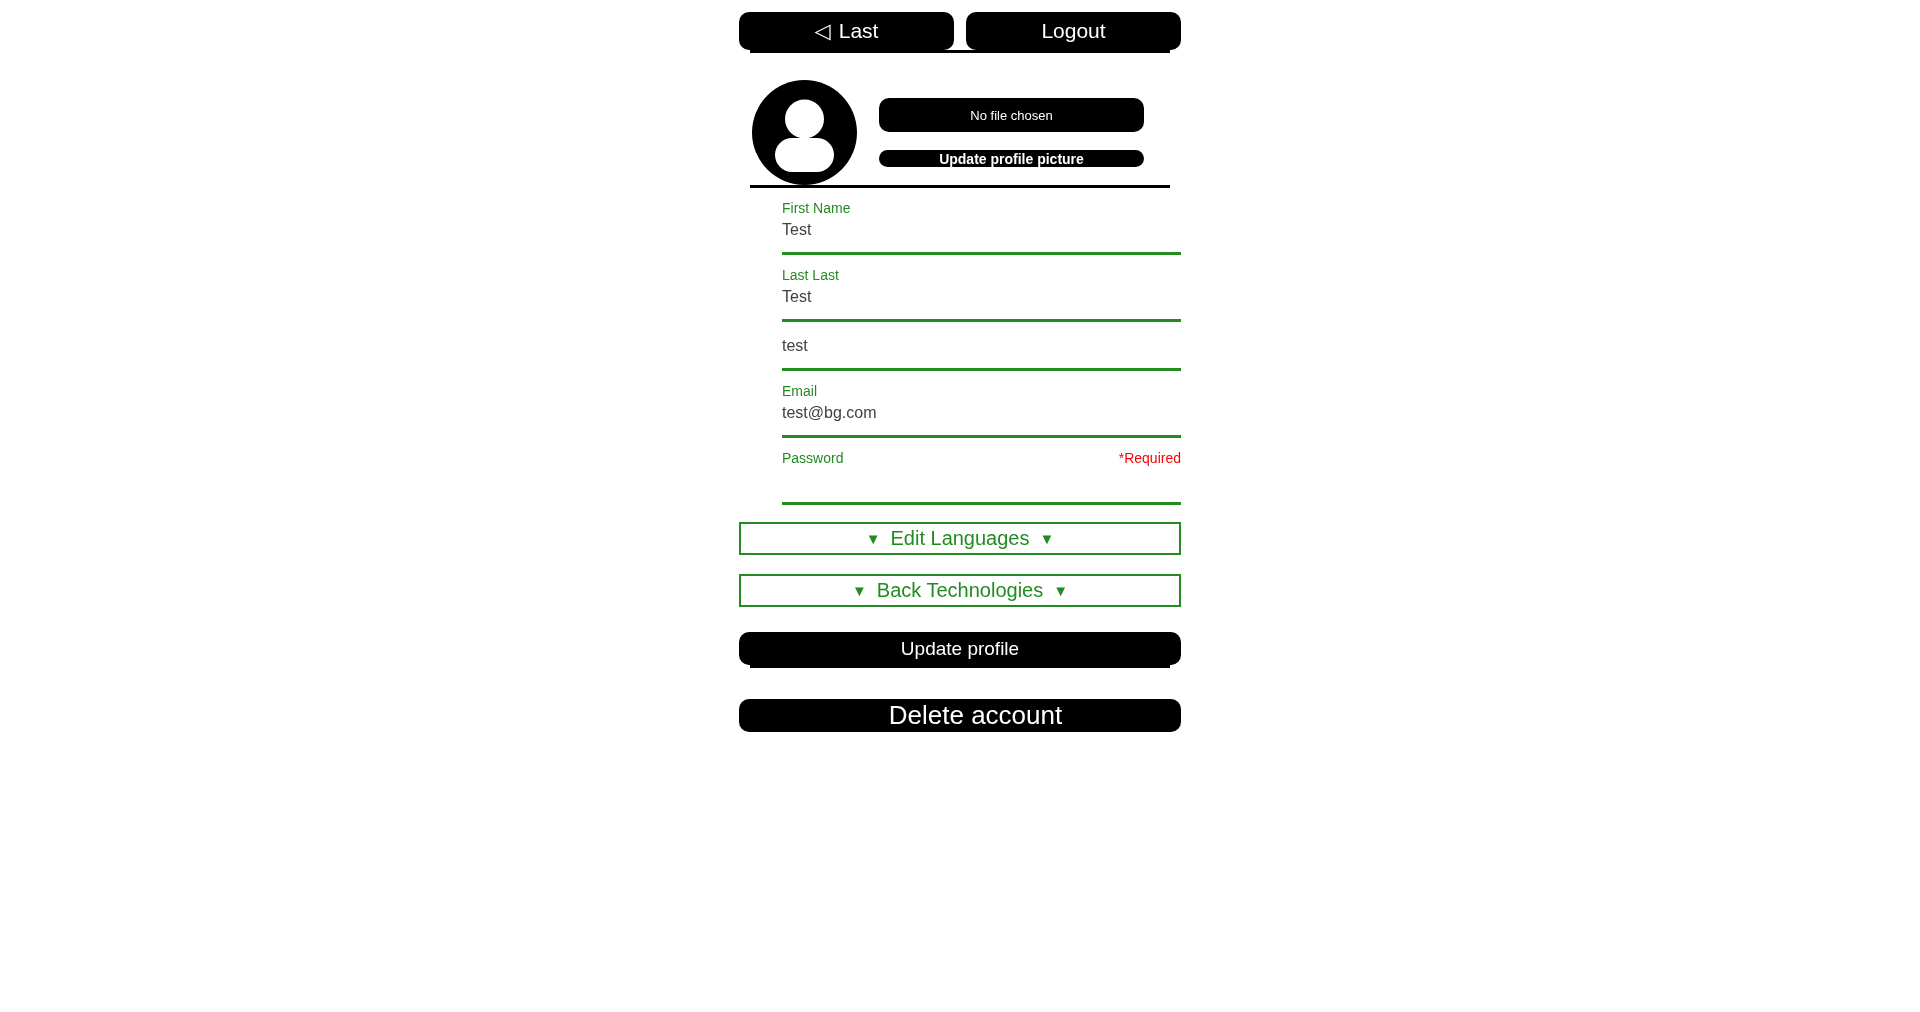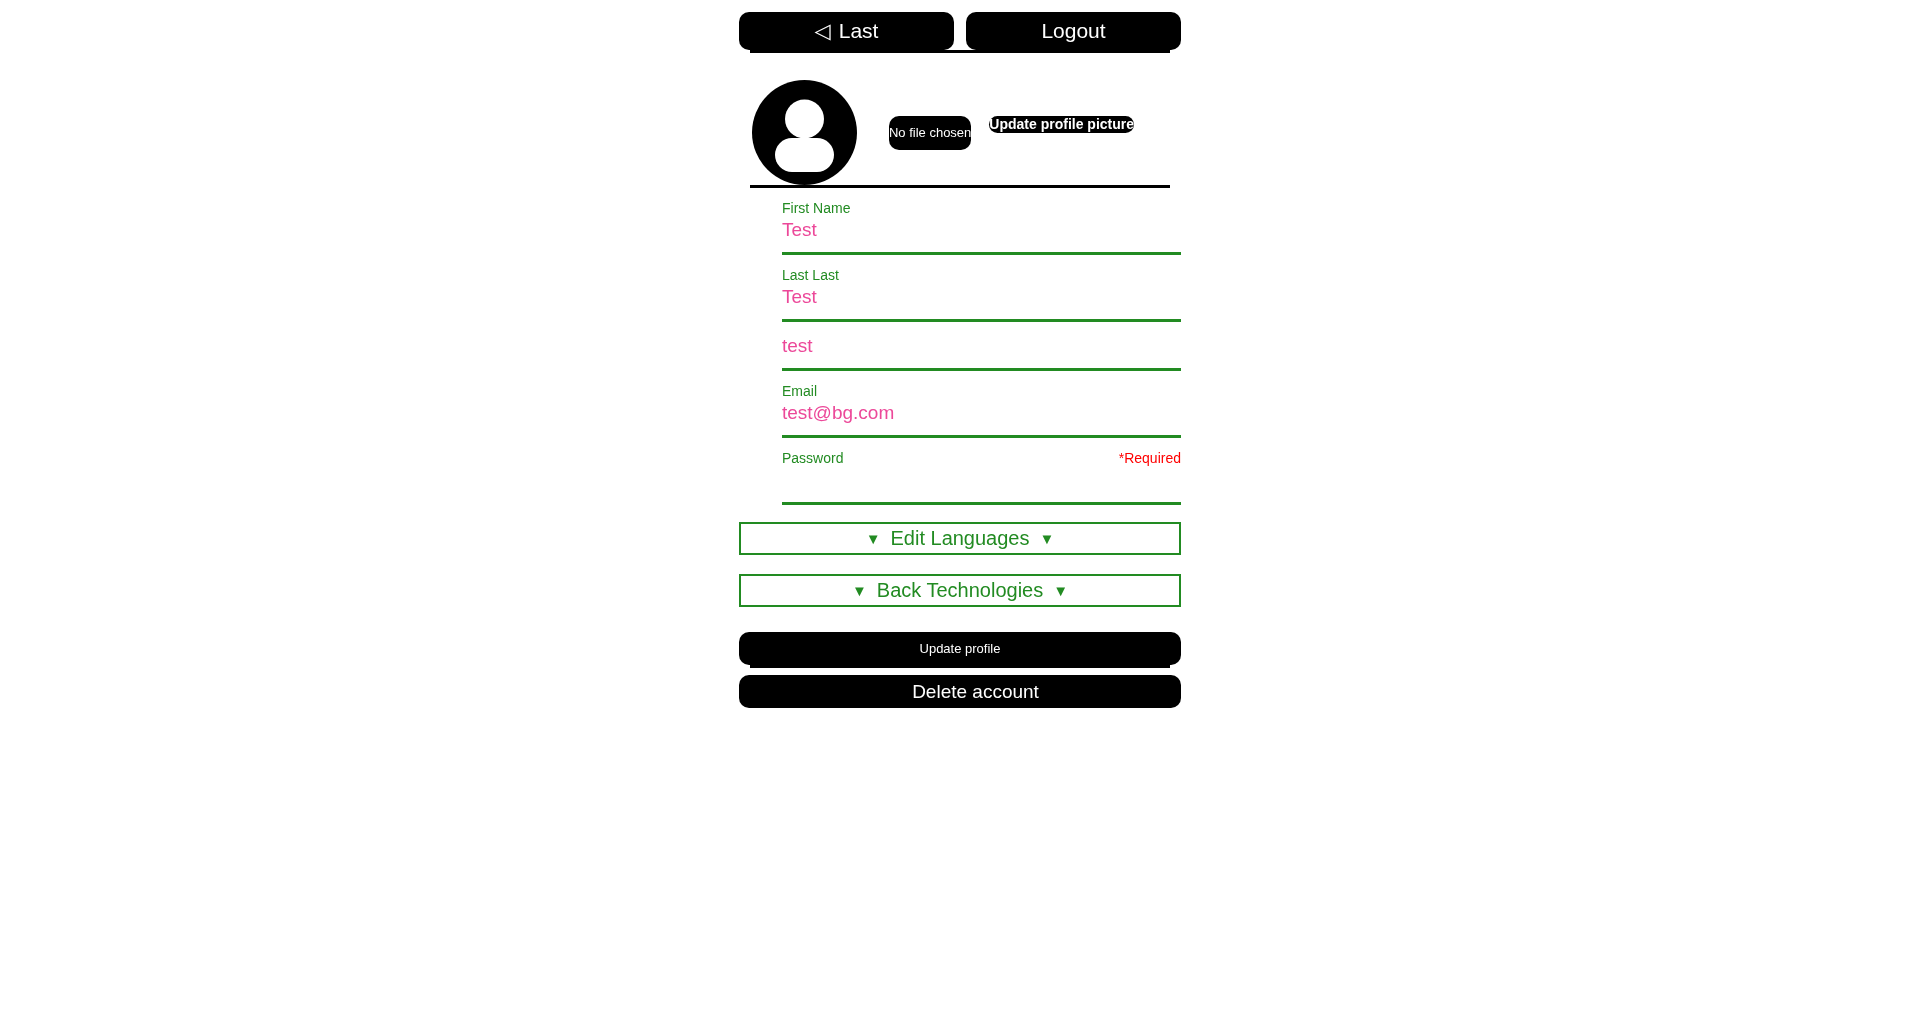--- a/index.html
+++ b/index.html
@@ -34,53 +34,53 @@
   .hr3 { margin-top: 21px; }
   
   .avatar-row {
     margin-top: 27px;
     display: flex; align-items: center;
     padding-left: 13px; padding-right: 37px;
   }
   .avatar-svg { width: 105px; height: 105px; flex: 0 0 auto; display: block; }
   .pic-btn-col {
     flex: 1; margin-left: 22px;
-    display: flex; flex-direction: row; justify-content: center; gap: 18px;
+    display: flex; flex-direction: column; gap: 18px;
   }
   .file-btn  { height: 34px; font-size: 13px; }
   .picupd-btn{ height: 17px; font-size: 14px; font-weight: bold; }
   
   .field { padding-top: 11px; border-bottom: 3px solid #228B22; margin-left: 43px; }
   .field-label-row {
     display: flex; justify-content: space-between; align-items: center;
     height: 18px;
   }
   .field-label { font-size: 14px; color: #228B22; }
   .required-note { font-size: 14px; color: #ff0000; }
   .field input {
     display: block; width: 100%; height: 35px;
     border: none; outline: none; background: transparent;
-    font-family: inherit; font-size: 19px; color: #ec4899;
+    font-family: inherit; font-size: 16px; color: #404040;
     padding: 6px 0 16px 0;
   }
   
   .edit-btn {
     width: 100%; height: 33px;
     background: #fff; color: #228B22;
     border: 2px solid #228B22; border-radius: 0;
     display: flex; align-items: center; justify-content: center; gap: 10px;
     font-family: inherit; font-size: 20px;
     cursor: pointer;
   }
   .edit-lang { margin-top: 17px; }
   .edit-tech { margin-top: 19px; }
   .edit-btn .chev { font-size: 15px; line-height: 1; }
   
-  .update-btn { width: 100%; height: 33px; margin-top: 25px; font-size: 13px; }
-  .delete-btn { width: 100%; height: 33px; margin-top: 7px; font-size: 19px; padding-left: 31px; }
+  .update-btn { width: 100%; height: 33px; margin-top: 25px; font-size: 19px; }
+  .delete-btn { width: 100%; height: 33px; margin-top: 31px; font-size: 26px; padding-left: 31px; }
 </style>
 </head>
 <body>
 
 <div class="container">
 
   <div class="btn-row">
     <button class="btn-black top-btn">
       <span>◁</span>
       <span>Last</span>

